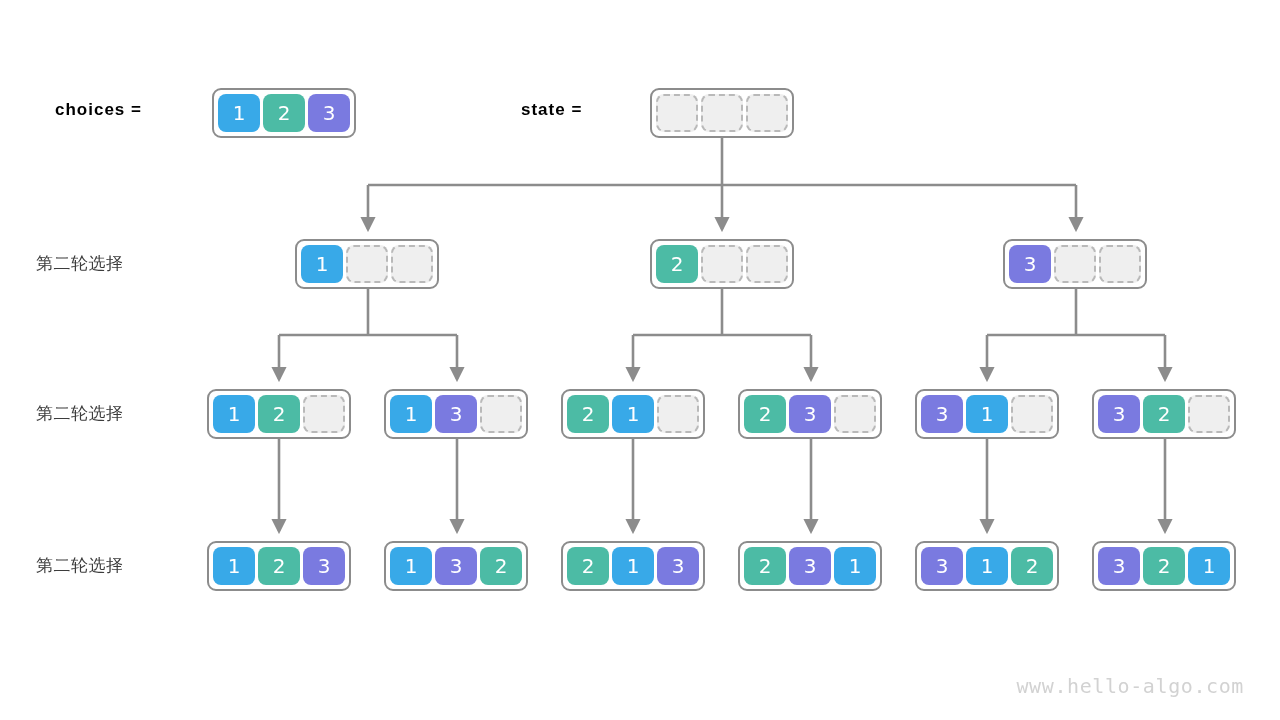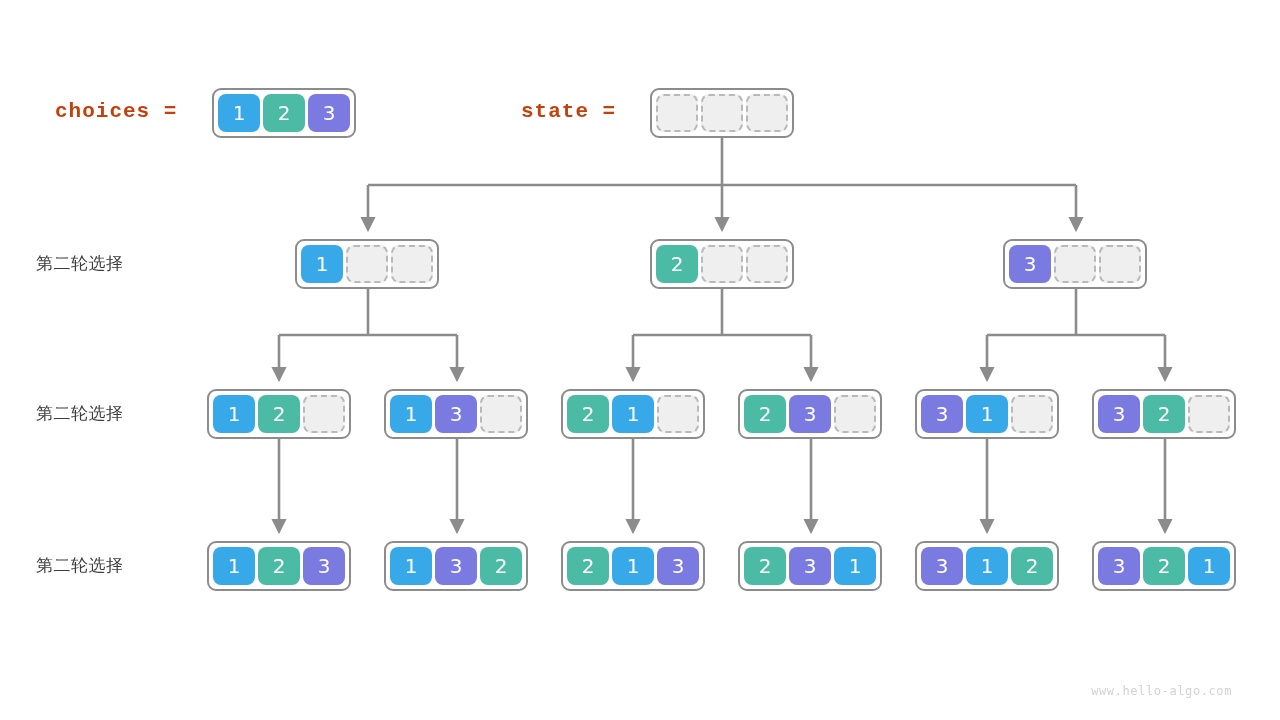--- a/index.html
+++ b/index.html
@@ -39,24 +39,24 @@
     font-size: 17px;
     color: #3c3c3c;
     white-space: nowrap;
     letter-spacing: 0.5px;
   }
 
   
   .var-label {
     position: absolute;
     z-index: 3;
-    font-family: Liberation Mono, monospace;
-    font-size: 21px;
+    font-family: Liberation Sans, sans-serif;
+    font-size: 17px;
     font-weight: bold;
-    color: #c2410c;
+    color: #000000;
     white-space: nowrap;
     letter-spacing: 1px;
   }
 
   
   .node {
     position: absolute;
     z-index: 2;
     box-sizing: border-box;
     display: flex;
@@ -84,25 +84,25 @@
 
   .cell.empty {
     background: #efefef;
     border: 2px dashed #b9b9b9;
     color: transparent;
   }
 
   
   #watermark {
     position: absolute;
-    right: 48px;
+    right: 36px;
     bottom: 22px;
     z-index: 3;
     font-family: "DejaVu Sans Mono", "Liberation Mono", monospace;
-    font-size: 12px;
+    font-size: 20px;
     color: #d2d2d2;
     letter-spacing: 0.6px;
     white-space: nowrap;
     text-align: right;
   }
 </style>
 </head>
 <body>
 
 <div id="canvas">

